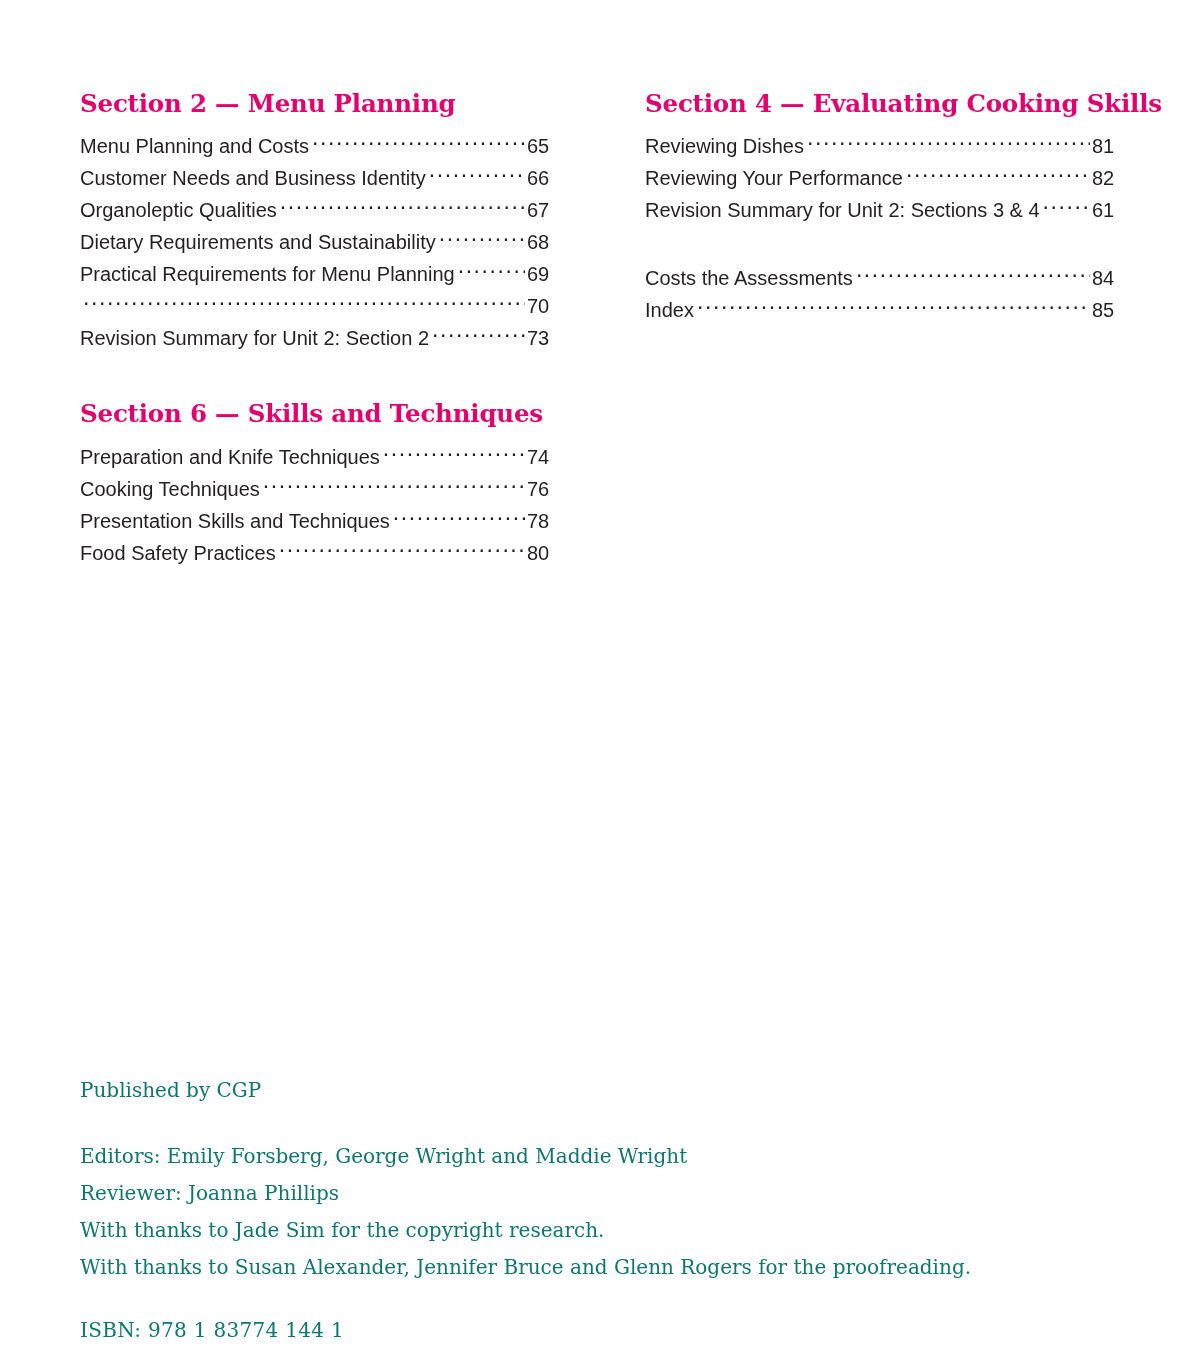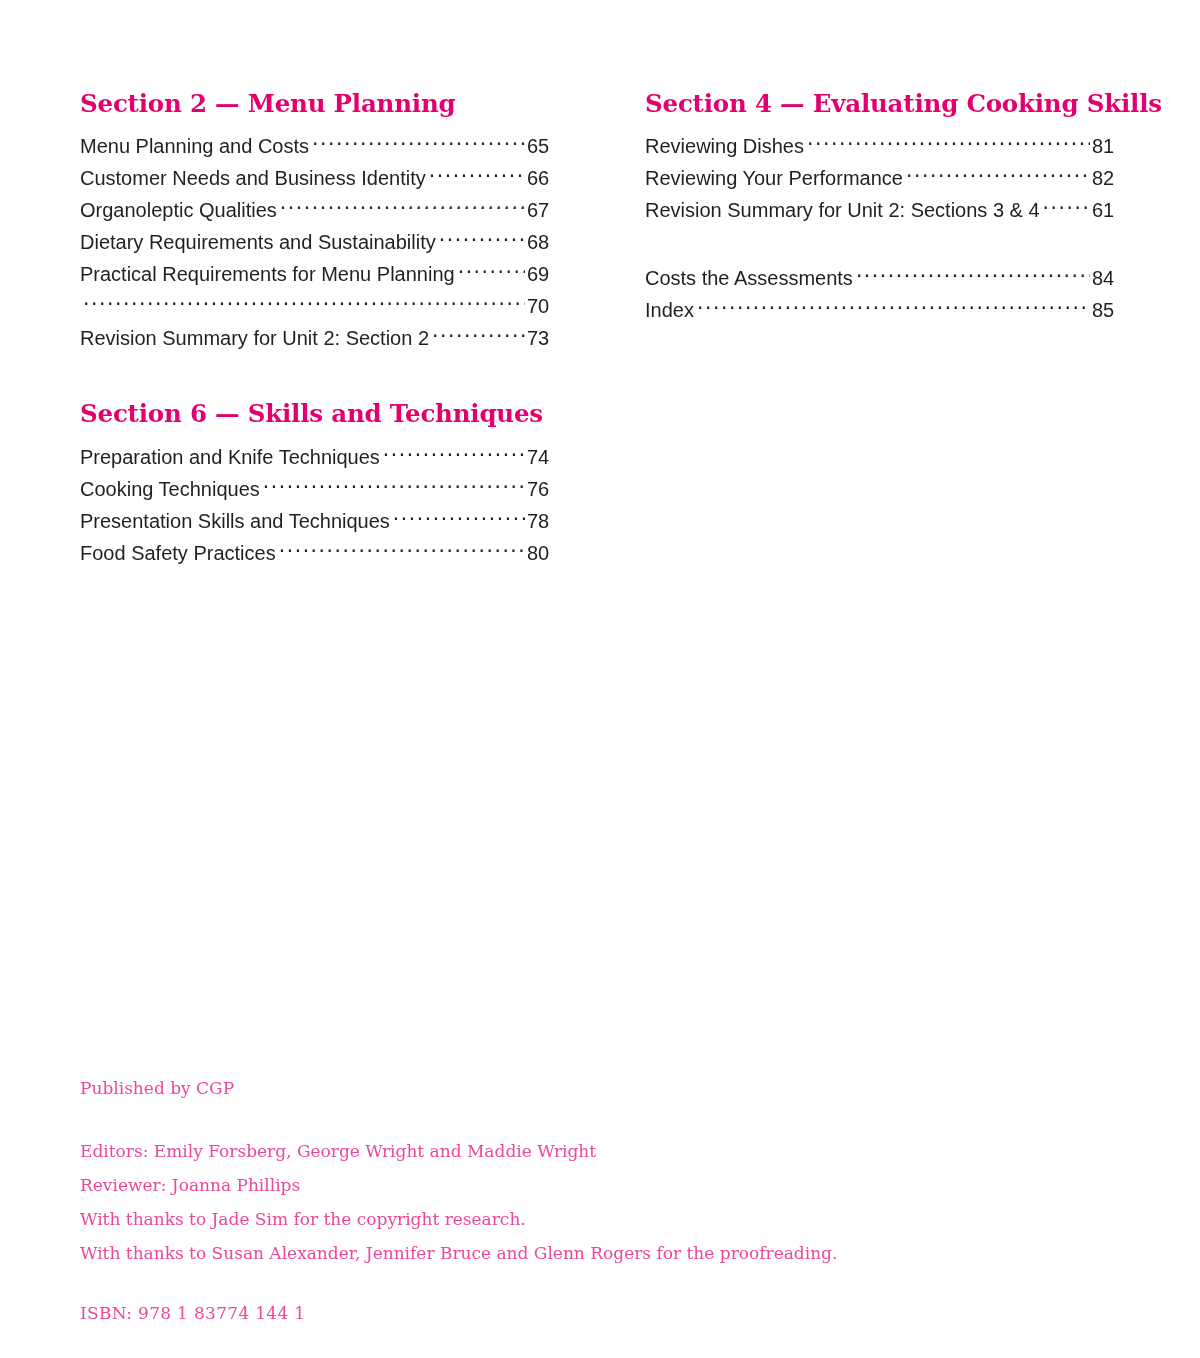--- a/index.html
+++ b/index.html
@@ -99,22 +99,22 @@
     height: 36px;
   }
 
   
   .imprint {
     position: absolute;
     left: 80px;
     top: 1080px;
     width: 1000px;
     font-family: "DejaVu Serif", "Liberation Serif", serif;
-    font-size: 17px;
-    color: #ec4899;
+    font-size: 20px;
+    color: #0f766e;
     line-height: 1;
   }
   .imprint-publisher {
     margin: 0;
   }
   .imprint-credits {
     margin: 46px 0 0 0;
   }
   .imprint-credits .credit-line {
     margin: 16px 0 17px 0;

